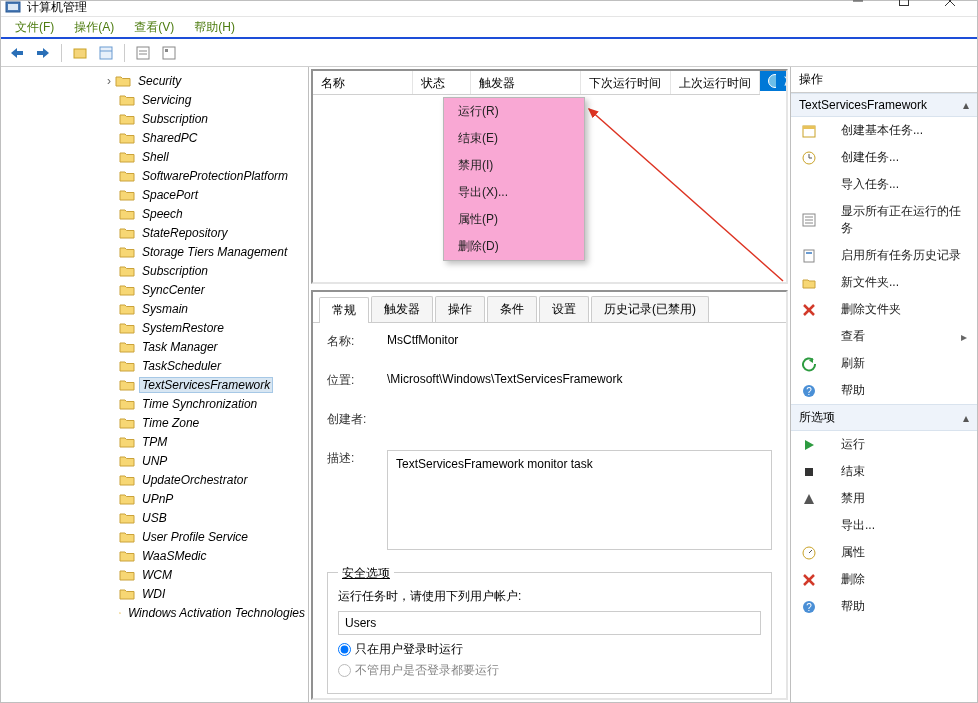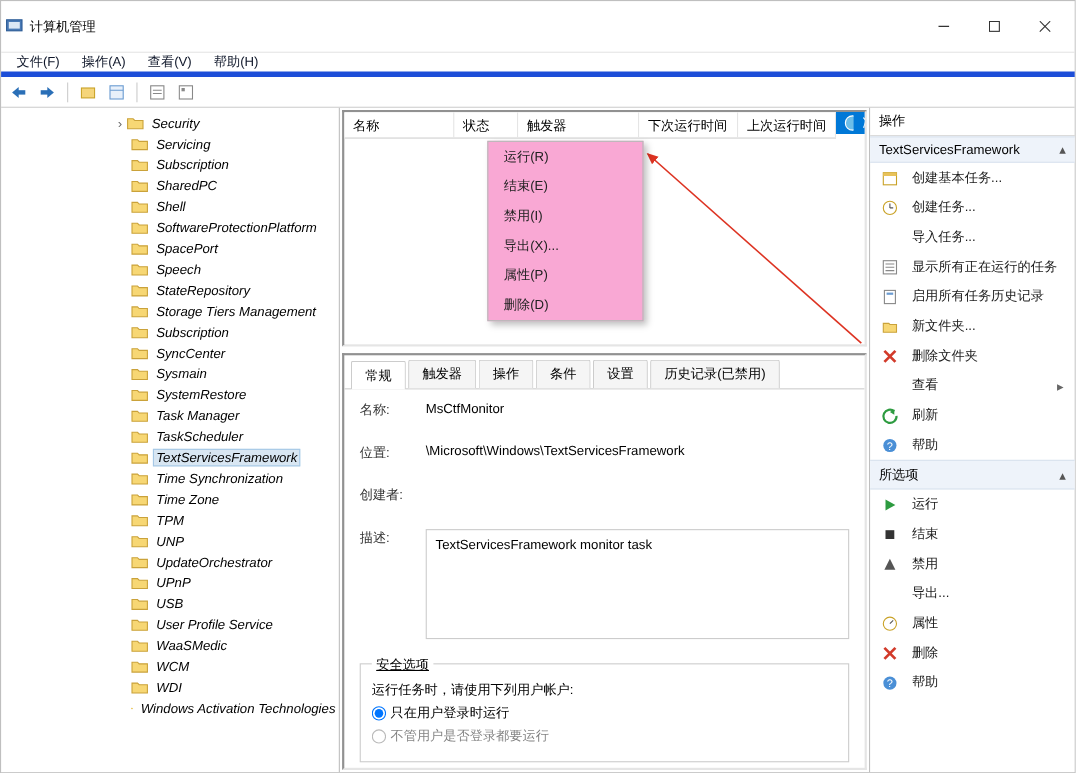--- a/index.html
+++ b/index.html
@@ -6,30 +6,30 @@
   body {
     margin: 0;
     font-family: "Microsoft YaHei", "Segoe UI", sans-serif;
     font-size: 12px;
     background: #fff;
     color: #000;
     overflow: hidden;
   }
   .window { width: 978px; height: 703px; display: flex; flex-direction: column; border: 1px solid #bfbfbf; }
   .titlebar {
-    height: 47px; display: flex; align-items: center; padding: 0 4px;
+    height: 16px; display: flex; align-items: flex-end; padding: 0 4px;
     border-bottom: 1px solid #e5e5e5;
   }
   .titlebar .icon { width: 16px; height: 16px; margin-right: 6px; }
   .title-text { flex: 1; }
   .win-controls { display: flex; }
   .win-btn { width: 46px; height: 30px; display: flex; align-items: center; justify-content: center; }
   .menubar {
     height: 22px; display: flex; align-items: center; padding: 0 4px;
-    border-bottom: 5px solid #1d4ed8; color: #0f172a;
+    border-bottom: 2px solid #1d4ed8; color: #4d7c0f;
   }
   .menubar span { padding: 2px 10px; }
   .toolbar {
     height: 28px; display: flex; align-items: center; padding: 0 6px; gap: 6px;
     border-bottom: 1px solid #cfcfcf;
   }
   .tool-btn { width: 20px; height: 20px; display: flex; align-items: center; justify-content: center; border: 1px solid transparent; }
   .sep { width:1px; height:18px; background:#ccc; margin:0 2px;}
   .body { flex: 1; display: flex; min-height: 0; }
   .tree-pane {
@@ -70,21 +70,21 @@
   .fieldset { margin:12px 14px 4px 14px; border:1px solid #ccc; padding:8px 10px 10px 10px;}
   .fieldset-legend { position:relative; top:-16px; background:#fff; padding:0 4px; display:inline-block;text-decoration:underline;}
   .fieldset-body { margin-top:-10px;}
   .user-box { border:1px solid #ccc; padding:4px 6px; margin:6px 0;}
   .radio-row { display:flex; align-items:center; gap:4px; margin:4px 0;}
   input[type=radio]{ margin:0;}
   .actions-pane { width: 186px; display:flex; flex-direction:column;}
   .actions-title { padding:4px 8px; font-weight:normal; border-bottom:1px solid #ccc;}
   .action-header { background:#eef3fa; padding:4px 8px; display:flex; justify-content:space-between; align-items:center; border-top:1px solid #d9e3ee; border-bottom:1px solid #d9e3ee;}
   .action-header .small-tri { color:#565656;}
-  .action-item { display:flex; align-items:center; gap:12px; padding:5px 10px; color:#1a1a1a;}
+  .action-item { display:flex; align-items:center; gap:24px; padding:5px 10px; color:#1a1a1a;}
   .action-item .aicon { width:16px; height:16px; display:flex; align-items:center; justify-content:center;}
 </style>
 </head>
 <body>
 
 <div class="window">
 
   <div class="titlebar">
     <svg class="icon" viewBox="0 0 16 16">
         <rect x="1" y="2" width="14" height="10" fill="#4a7ab5" stroke="#2a5a95"></rect>
@@ -395,20 +395,21 @@
           <div>\Microsoft\Windows\TextServicesFramework</div>
           <div class="lbl">创建者:</div>
           <div></div>
           <div class="lbl">描述:</div>
           <div class="desc-box">TextServicesFramework monitor task</div>
         </div>
         <div class="fieldset">
           <span class="fieldset-legend">安全选项</span>
           <div class="fieldset-body">
             <div>运行任务时，请使用下列用户帐户:</div>
+            <div class="user-box">Users</div>
             <div class="radio-row">
                 <input type="radio" checked="" style="">
                 <span>只在用户登录时运行</span>
               </div>
             <div class="radio-row" style="opacity:.5">
                 <input type="radio" style="">
                 <span>不管用户是否登录都要运行</span>
               </div>
           </div>
         </div>

